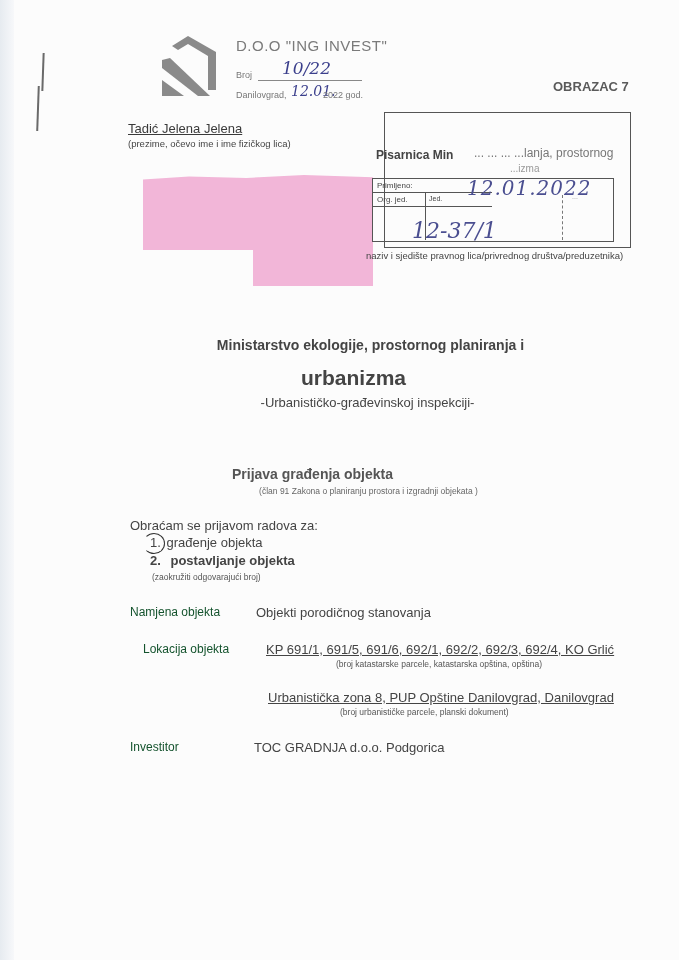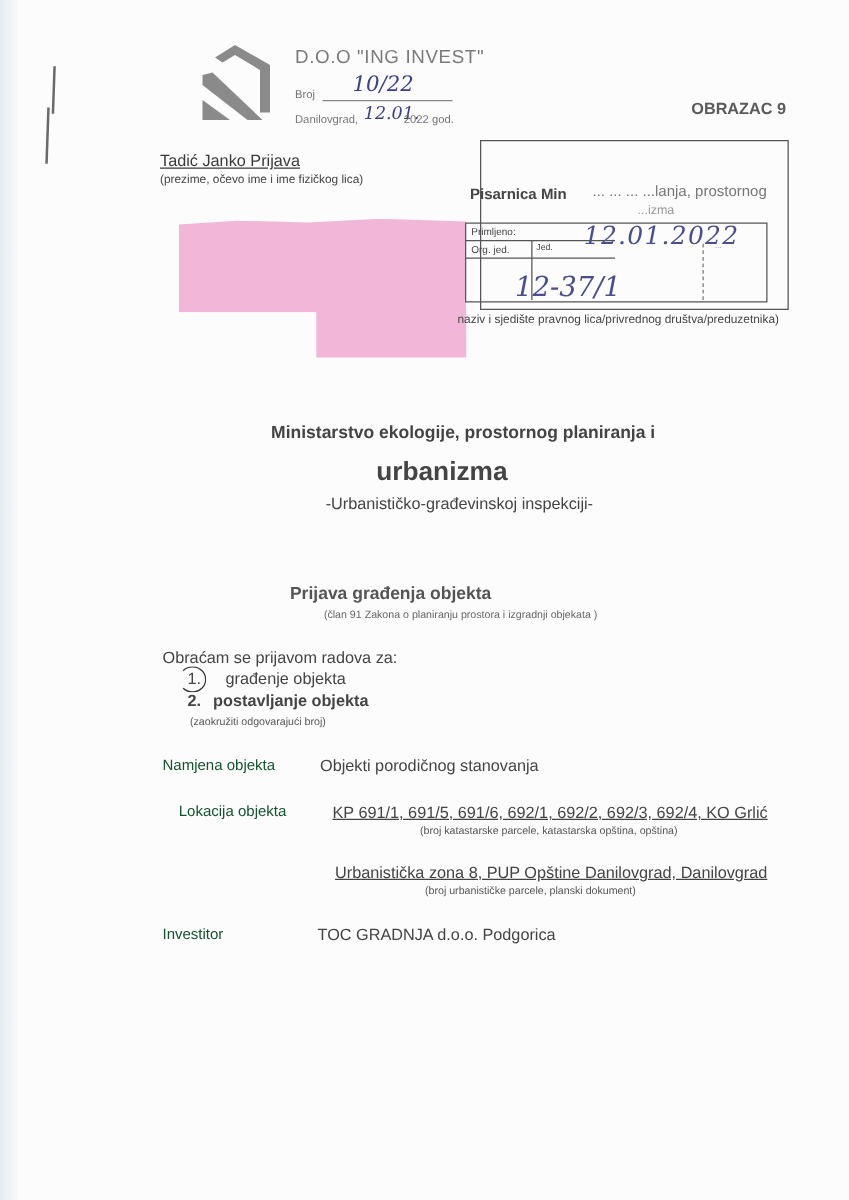--- a/index.html
+++ b/index.html
@@ -83,23 +83,23 @@
   <polygon points="4,46 26,62 4,62" fill="#8a8a8a"></polygon>
 </svg>
 <div class="abs company-name">D.O.O "ING INVEST"</div>
 <div class="abs broj-label">Broj</div>
 <div class="abs broj-line"></div>
 <div class="abs broj-hand">10/22</div>
 <div class="abs date-label">Danilovgrad,</div>
 <div class="abs date-hand">12.01.</div>
 <div class="abs date-rest">2022 god.</div>
 
-<div class="abs obrazac">OBRAZAC 9</div>
+<div class="abs obrazac">OBRAZAC 7</div>
 
-<div class="abs applicant-name">Tadić Janko Prijava</div>
+<div class="abs applicant-name">Tadić Jelena Jelena</div>
 <div class="abs applicant-caption">(prezime, očevo ime i ime fizičkog lica)</div>
 
 <div class="abs redact-1"></div>
 <div class="abs redact-2"></div>
 
 <div class="abs stamp-outer"></div>
 <div class="abs stamp-title">Pisarnica Min</div>
 <div class="abs stamp-title-faint">... ... ... ...lanja, prostornog</div>
 <div class="abs stamp-sub-faint">...izma</div>
 <div class="abs stamp-inner"></div>
@@ -119,21 +119,21 @@
 <div class="abs ministry-2">urbanizma</div>
 <div class="abs inspection">-Urbanističko-građevinskoj inspekciji-</div>
 
 <div class="abs form-title">Prijava građenja objekta</div>
 <div class="abs form-subtitle">(član 91 Zakona o planiranju prostora i izgradnji objekata )</div>
 
 <div class="abs intro">Obraćam se prijavom radova za:</div>
 <div class="abs circle"></div>
 <div class="abs opt opt-1">
   <span>1.</span>
-  <span style="margin-left:16px;">građenje objekta</span>
+  <span style="margin-left:2px;">građenje objekta</span>
 </div>
 <div class="abs opt opt-2">
   <span>2.</span>
   <span style="margin-left:6px;">postavljanje objekta</span>
 </div>
 <div class="abs opt-hint">(zaokružiti odgovarajući broj)</div>
 
 <div class="abs field-label" style="left:130px; top:605px;">Namjena objekta</div>
 <div class="abs field-value" style="left:256px; top:605px;">Objekti porodičnog stanovanja</div>
 

